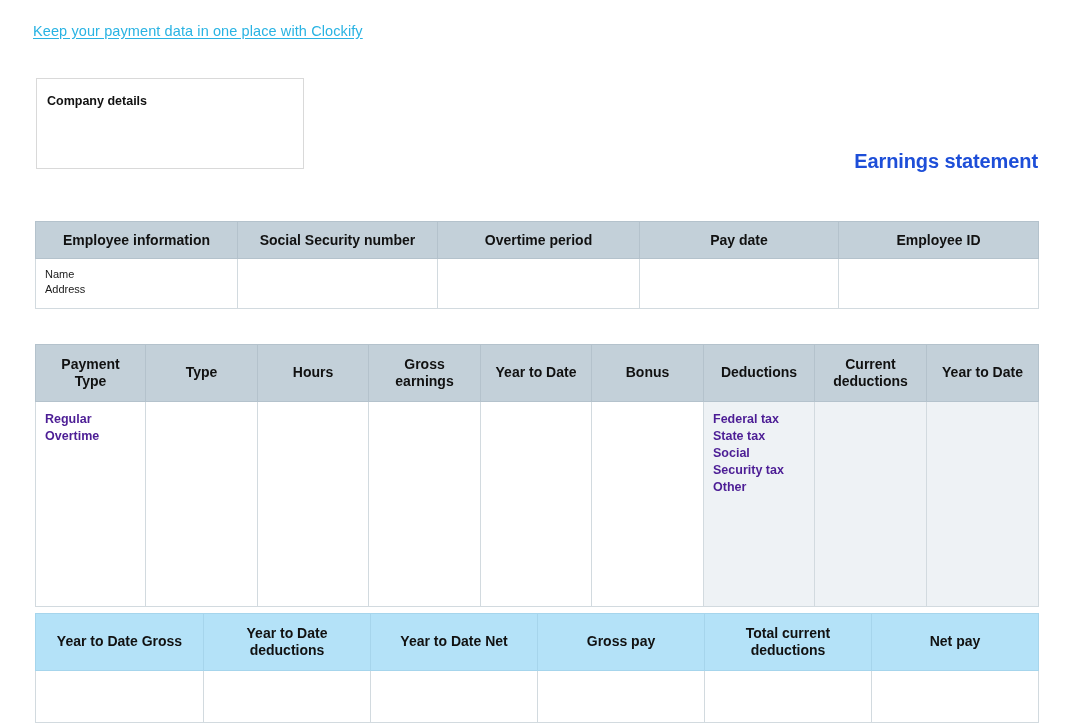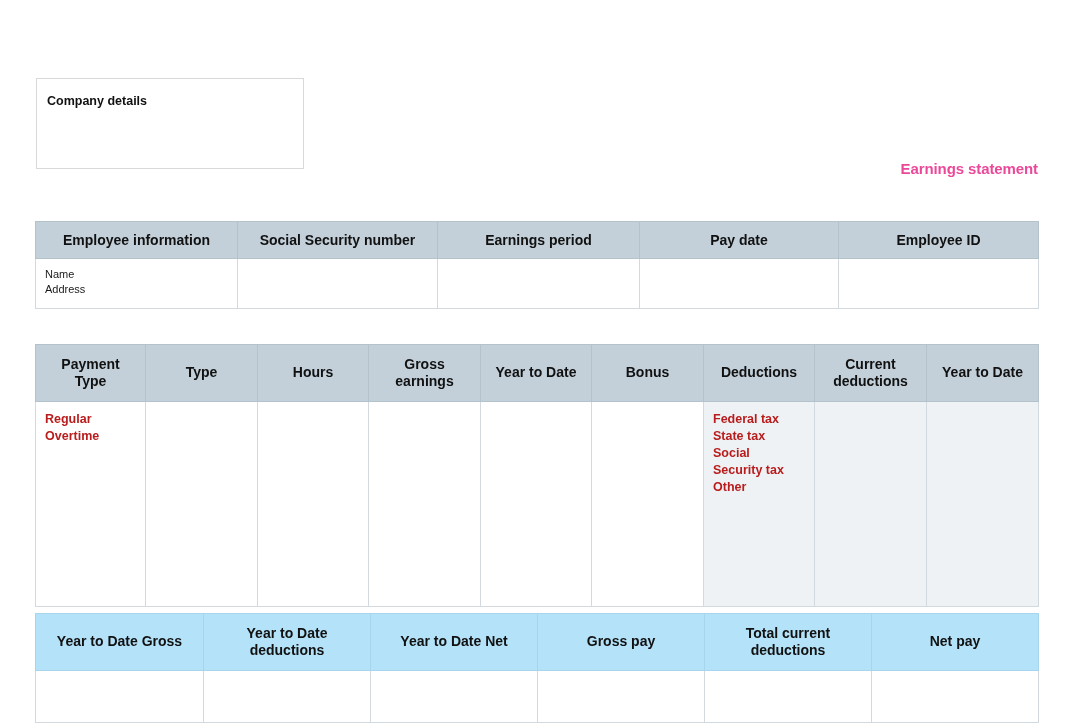--- a/index.html
+++ b/index.html
@@ -58,25 +58,24 @@
     font-size: 12.5px;
     font-weight: bold;
     color: #111;
   }
 
   
   .doc-title {
     position: absolute;
     right: 42px;
     top: 150px;
-    font-size: 15px;
-    font-weight: bold;
-    color: #ec4899;
+    font-size: 20px;
+    font-weight: bold;
+    color: #1d4ed8;
     letter-spacing: -0.1px;
-    margin-top: 10px;
   }
 
   
   table {
     border-collapse: collapse;
     table-layout: fixed;
     position: absolute;
     margin-top: 21px;
   }
   td, th {
@@ -141,21 +140,21 @@
     background: #ffffff;
   }
   #earnings-table td.tinted {
     background: #eef2f5;
   }
   .cell-lines {
     padding: 9px 0 0 9px;
     font-size: 12.5px;
     font-weight: bold;
     line-height: 1.36;
-    color: #b91c1c;
+    color: #4c1d95;
   }
 
   
   #totals-table {
     left: 35px;
     top: 592px;
     width: 1003px;
   }
   #totals-table th {
     background: #b4e2f8;
@@ -172,40 +171,43 @@
     height: 52px;
     background: #ffffff;
     border-color: #d2dadf;
   }
 </style>
 </head>
 <body>
 
 <div class="page">
 
+  <div class="promo-link-row">
+    <a class="promo-link" href="#">Keep your payment data in one place with Clockify</a>
+  </div>
 
   <div class="company-box">
     <span class="company-box-label">Company details</span>
   </div>
 
   <div class="doc-title">Earnings statement</div>
 
   <table id="employee-table">
     <colgroup>
       <col style="width:202px">
       <col style="width:200px">
       <col style="width:202px">
       <col style="width:199px">
       <col style="width:200px">
     </colgroup>
     <thead>
       <tr>
         <th>Employee information</th>
         <th>Social Security number</th>
-        <th>Earnings period</th>
+        <th>Overtime period</th>
         <th>Pay date</th>
         <th>Employee ID</th>
       </tr>
     </thead>
     <tbody>
       <tr>
         <td>
           <div class="emp-names" style="white-space: pre-line;">Name
 Address</div>
         </td>

